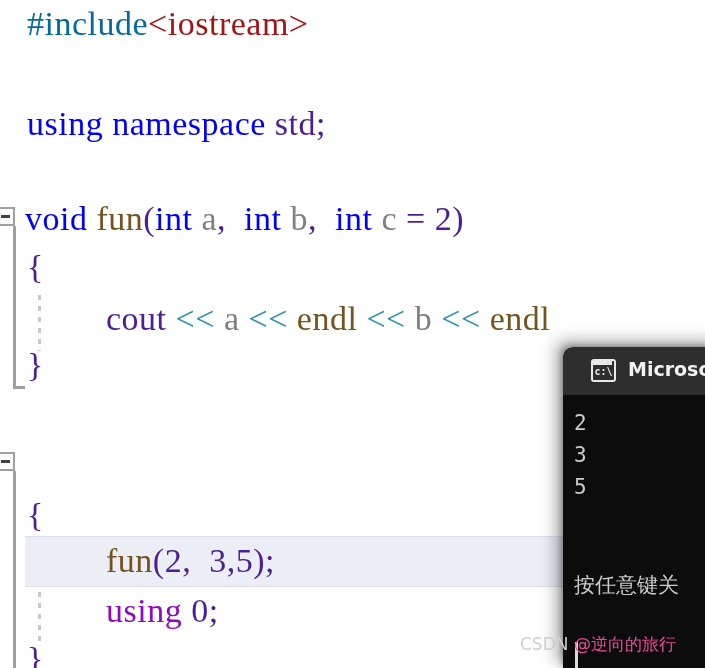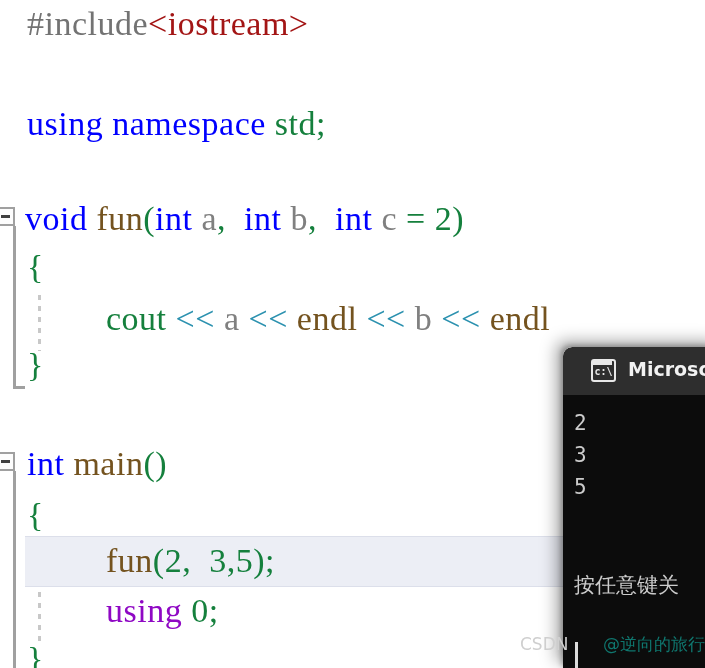--- a/index.html
+++ b/index.html
@@ -36,24 +36,24 @@
 
   .code-text {
     position: absolute;
     left: 0; top: 0;
     height: 62px;
     line-height: 62px;
     white-space: pre;
   }
 
   
-  .tok-pre     { color: #737373; }
+  .tok-pre     { color: #0369a1; }
   .tok-str     { color: #a31515; }
   .tok-kw      { color: #0000ff; }
-  .tok-plain   { color: #15803d; }
+  .tok-plain   { color: #4c1d95; }
   .tok-fn      { color: #74531f; }
   .tok-var     { color: #808080; }
   .tok-op      { color: #2b91af; }
   .tok-ctrl    { color: #8f08c4; }
 
   
   .fold-box {
     position: absolute;
     width: 19px; height: 19px;
     border: 2px solid #a0a0a0;
@@ -183,21 +183,21 @@
   #watermark {
     position: absolute;
     left: 520px;
     top: 633px;
     font-family: "DejaVu Sans", sans-serif;
     font-size: 17px;
     white-space: nowrap;
     z-index: 40;
   }
   #watermark .wm-csdn { color: #cfcfcf; text-align: center; }
-  #watermark .wm-user { color: #0f766e; margin-left: 29px; }
+  #watermark .wm-user { color: #ec4899; }
 </style>
 </head>
 <body>
 
 <div id="editor">
 
   <div class="fold-box" style="left:-4px; top:207px;"></div>
   <div class="fold-line" style="left:13px; top:226px; height:160px;"></div>
   <div class="fold-foot" style="left:13px; top:386px; width:12px;"></div>
   <div class="indent-guide" style="left:38px; top:295px; height:56px;"></div>
@@ -237,23 +237,20 @@
   </div>
 
   <div class="code-line" style="position:absolute; left:0; top:334px; width:705px;">
     <span class="code-text" style="left:27px;"><span class="tok-plain">}</span></span>
   </div>
 
   <div class="code-line" style="position:absolute; left:0; top:386px; width:705px;">
     <span class="code-text" style="left:27px;"></span>
   </div>
 
-  <div class="code-line" style="position:absolute; left:0; top:433px; width:705px;">
-    <span class="code-text" style="left:27px;"><span class="tok-kw">int</span><span class="tok-plain"> </span><span class="tok-fn">main</span><span class="tok-plain">()</span></span>
-  </div>
 
   <div class="code-line" style="position:absolute; left:0; top:484px; width:705px;">
     <span class="code-text" style="left:27px;"><span class="tok-plain">{</span></span>
   </div>
 
   <div class="code-line" style="position:absolute; left:0; top:530px; width:705px;">
     <span class="code-text" style="left:106px;"><span class="tok-fn">fun</span><span class="tok-plain">(2,  3,5);</span></span>
   </div>
 
   <div class="code-line" style="position:absolute; left:0; top:580px; width:705px;">

